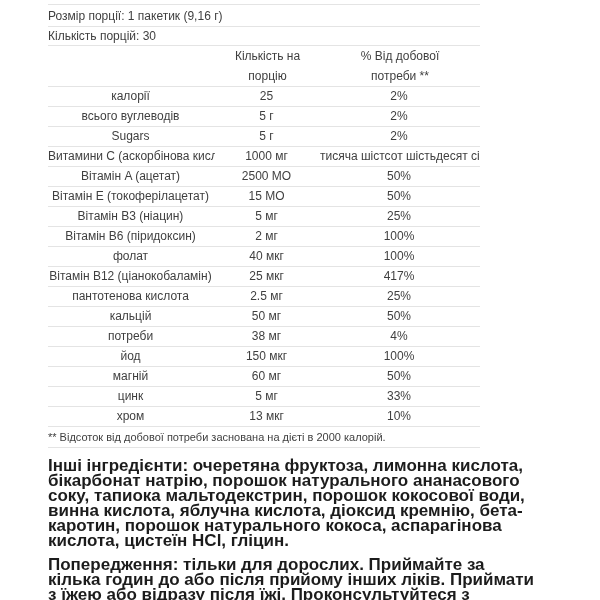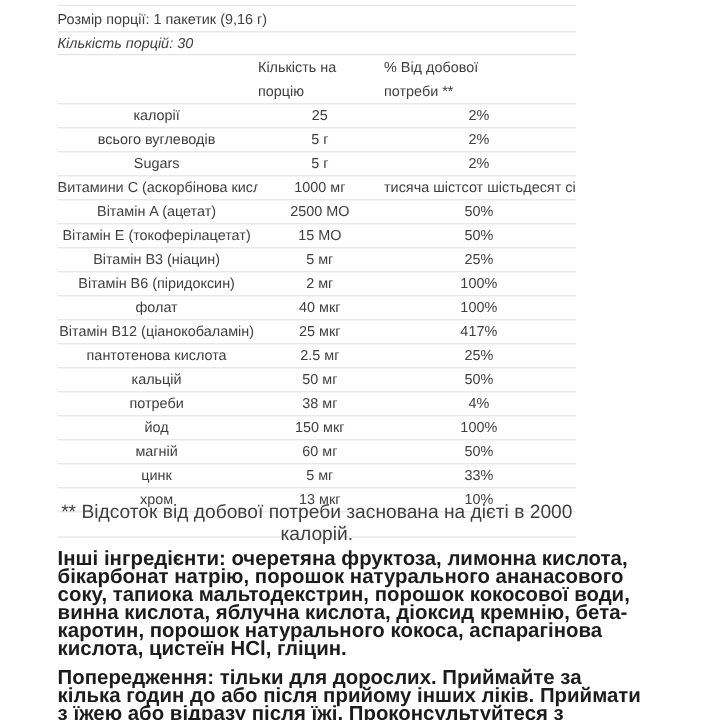--- a/index.html
+++ b/index.html
@@ -14,41 +14,41 @@
     color:var(--text);
   }
   .page{padding-left:48px;padding-top:4px;}
 
   .facts{width:432px;border-top:1px solid var(--line);}
   .info-row{
     height:22px;display:flex;align-items:center;
     border-bottom:1px solid var(--line);
     font-size:12px;color:var(--text);
   }
-  .info-row.last{height:19px;font-style:italic;}
+  .info-row.last{height:19px;}
 
   table{border-collapse:collapse;width:432px;table-layout:fixed;}
   col.c1{width:167px;} col.c2{width:105px;} col.c3{width:160px;}
   thead th{
-    font-weight:normal;text-align:left;vertical-align:middle;
+    font-weight:normal;text-align:center;vertical-align:middle;
     border-bottom:1px solid var(--line);
     height:35px;font-size:12px;line-height:20px;color:var(--text);
     padding:0;
   }
   tbody td{
     border-bottom:1px solid var(--line);
     font-size:12px;line-height:13px;
     padding:3px 2px 3px 0;height:20px;
     color:var(--text);text-align:center;vertical-align:middle;
     white-space:nowrap;overflow:hidden;
   }
   .footnote{
     height:21px;display:flex;align-items:center;
     border-bottom:1px solid var(--line);
-    font-size:16px;color:var(--text);text-align:center;
+    font-size:11px;color:var(--text);text-align:center;
   }
   .note{
     width:489px;
     font-size:17px;line-height:15px;
     font-weight:bold;color:var(--bold-text);
     margin-top:9px;
   }
   .note:first-of-type{margin-top:10px;}
 </style>
 </head>

